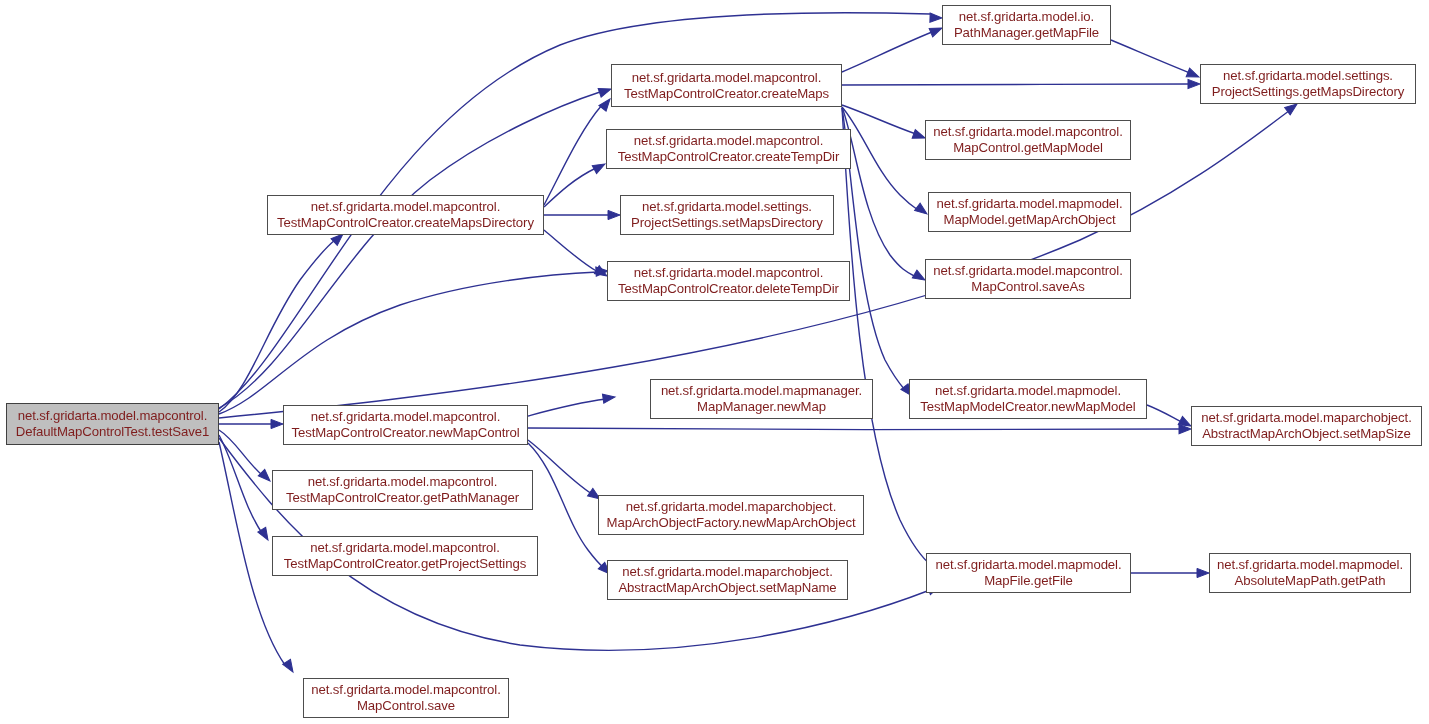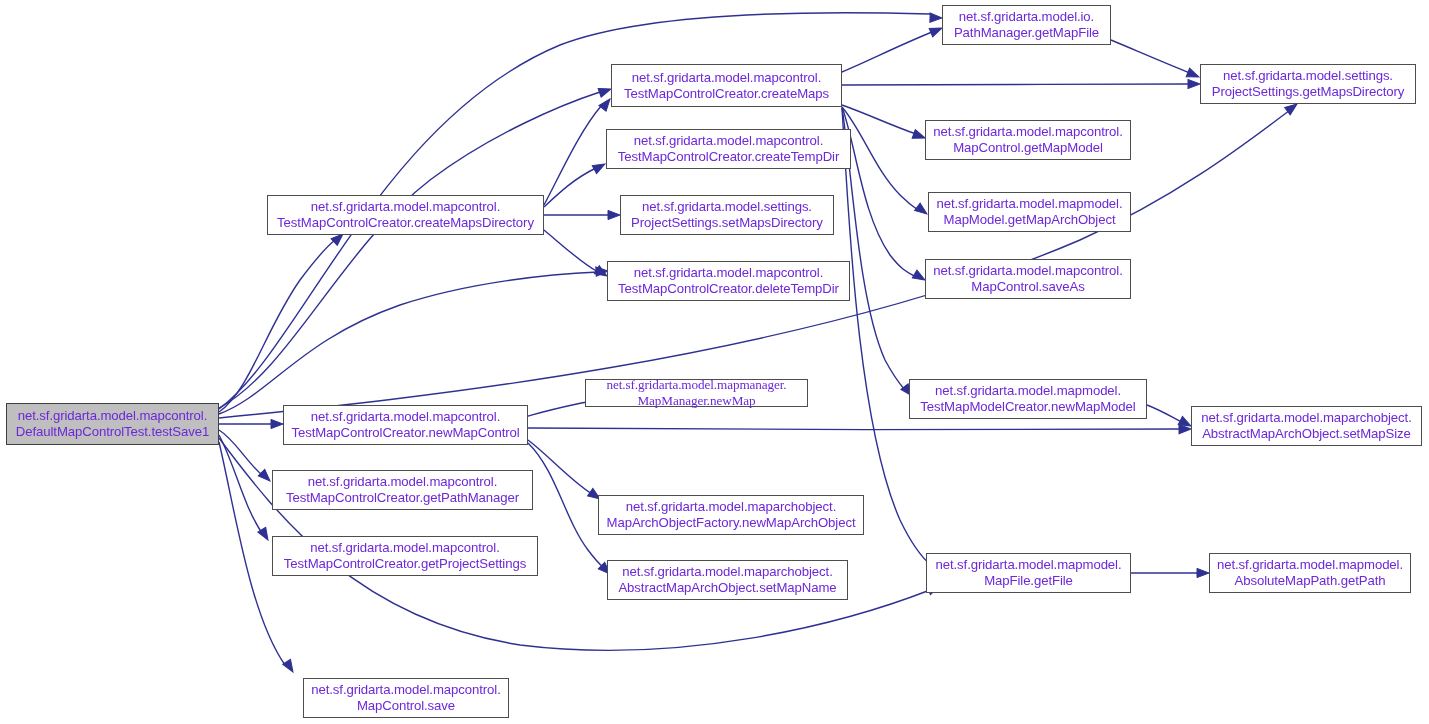--- a/index.html
+++ b/index.html
@@ -34,21 +34,21 @@
   }
   .node {
     position: absolute;
     box-sizing: border-box;
     border: 1.4px solid #4d4d4d;
     background: #ffffff;
     display: flex;
     align-items: center;
     justify-content: center;
     text-align: center;
-    color: #6d28d9;
+    color: #7f1d1d;
     font-size: 13.2px;
     line-height: 16px;
     letter-spacing: -0.1px;
     white-space: pre-line;
     padding: 0 4px;
   }
   .node.root {
     background: #bfbfbf;
     border-color: #404040;
   }
@@ -131,21 +131,21 @@
       <div class="node" style="left: 267px; top: 195px; width: 277px; height: 40px;">net.sf.gridarta.model.mapcontrol.
 TestMapControlCreator.createMapsDirectory</div>
       <div class="node" style="left: 620px; top: 195px; width: 214px; height: 40px;">net.sf.gridarta.model.settings.
 ProjectSettings.setMapsDirectory</div>
       <div class="node" style="left: 928px; top: 192px; width: 203px; height: 40px;">net.sf.gridarta.model.mapmodel.
 MapModel.getMapArchObject</div>
       <div class="node" style="left: 607px; top: 261px; width: 243px; height: 40px;">net.sf.gridarta.model.mapcontrol.
 TestMapControlCreator.deleteTempDir</div>
       <div class="node" style="left: 925px; top: 259px; width: 206px; height: 40px;">net.sf.gridarta.model.mapcontrol.
 MapControl.saveAs</div>
-      <div class="node" style="left: 585px; top: 379px; width: 223px; height: 28px; font-family: Liberation Serif, serif;">net.sf.gridarta.model.mapmanager.
+      <div class="node" style="left: 650px; top: 379px; width: 223px; height: 40px;">net.sf.gridarta.model.mapmanager.
 MapManager.newMap</div>
       <div class="node" style="left: 909px; top: 379px; width: 238px; height: 40px;">net.sf.gridarta.model.mapmodel.
 TestMapModelCreator.newMapModel</div>
       <div class="node" style="left: 1191px; top: 406px; width: 231px; height: 40px;">net.sf.gridarta.model.maparchobject.
 AbstractMapArchObject.setMapSize</div>
       <div class="node" style="left: 283px; top: 405px; width: 245px; height: 40px;">net.sf.gridarta.model.mapcontrol.
 TestMapControlCreator.newMapControl</div>
       <div class="node" style="left: 272px; top: 470px; width: 261px; height: 40px;">net.sf.gridarta.model.mapcontrol.
 TestMapControlCreator.getPathManager</div>
       <div class="node" style="left: 598px; top: 495px; width: 266px; height: 40px;">net.sf.gridarta.model.maparchobject.

